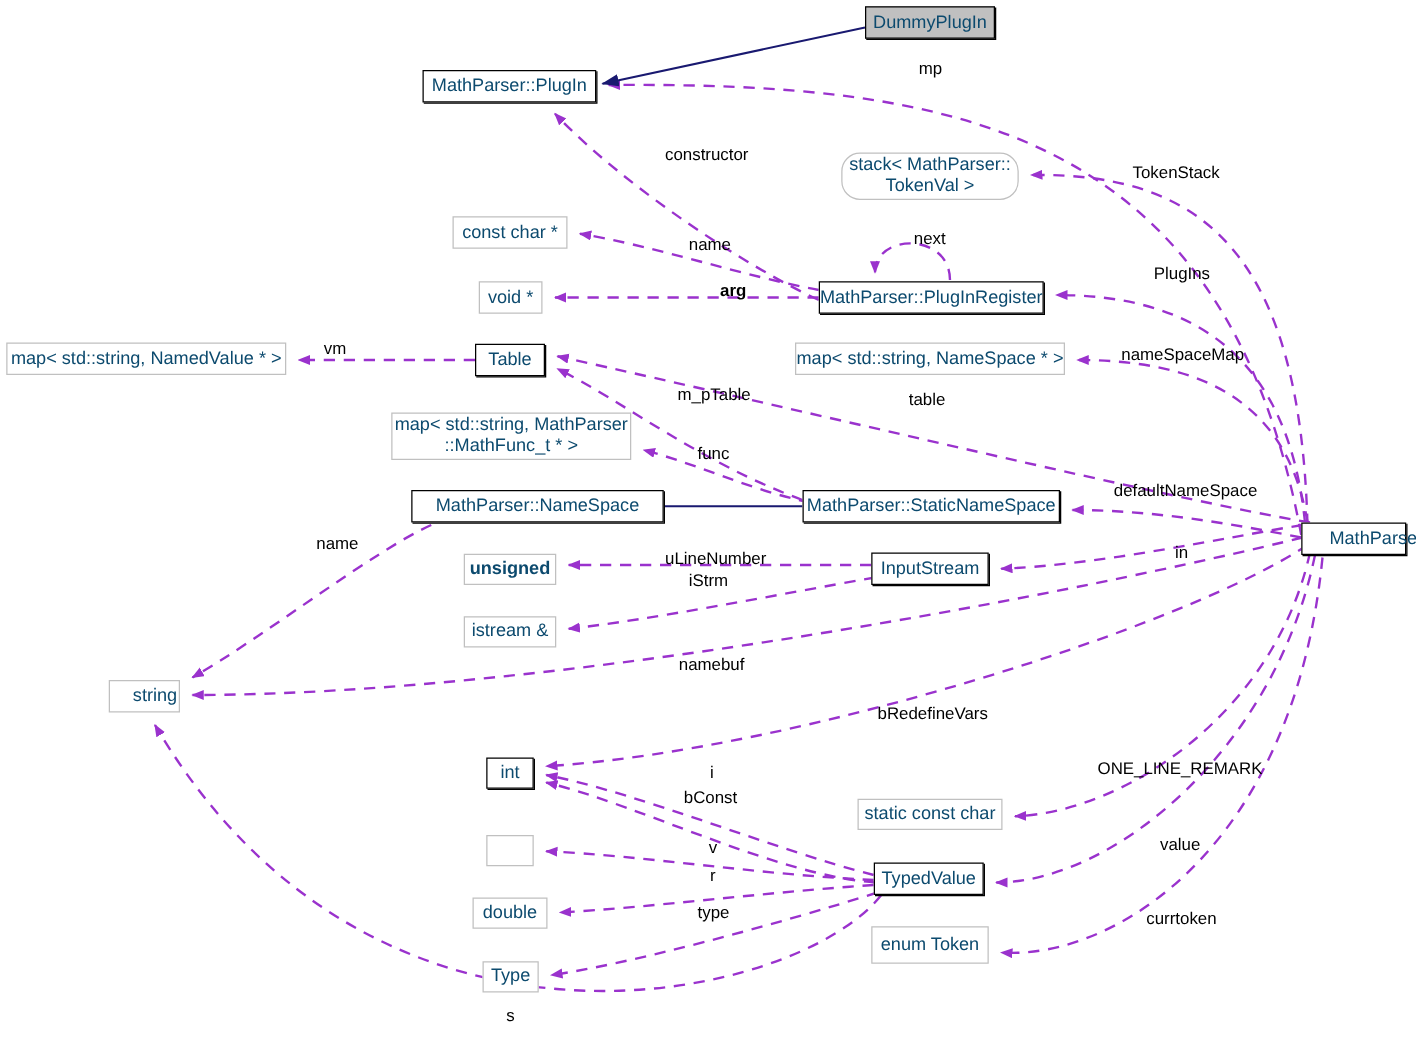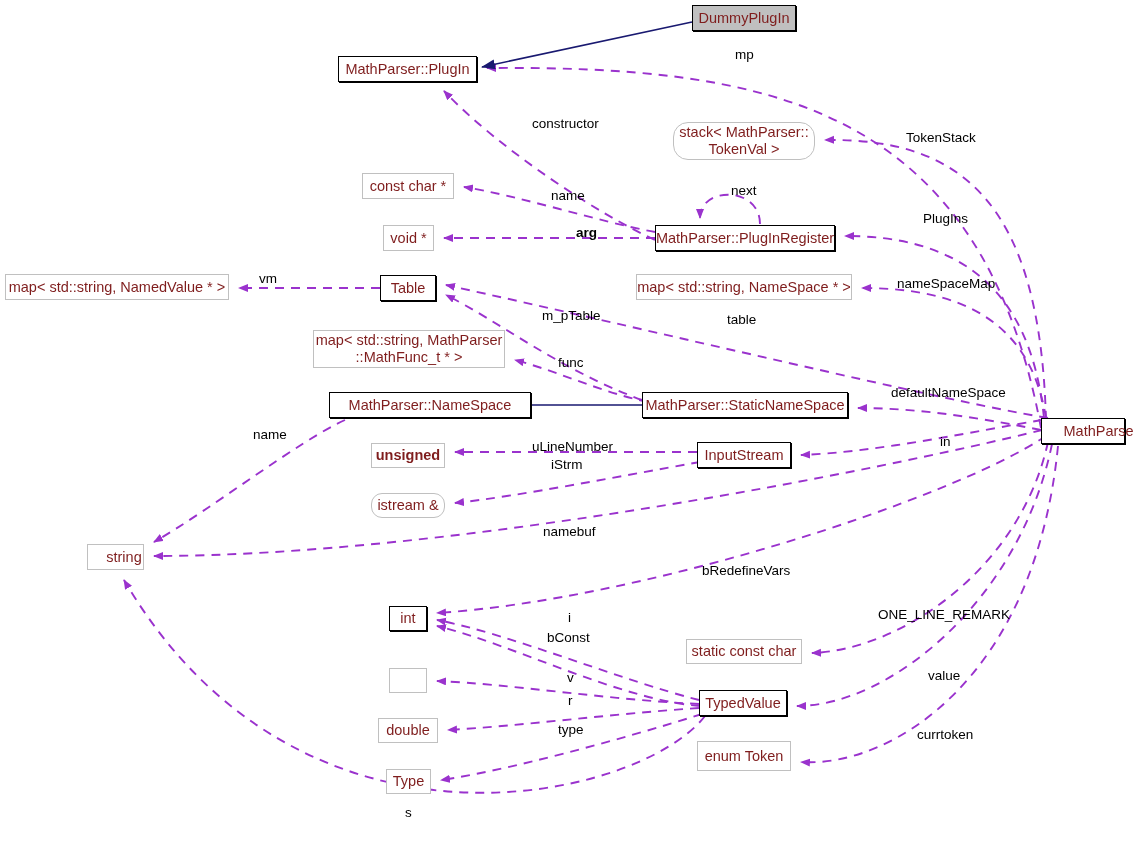--- a/index.html
+++ b/index.html
@@ -3,21 +3,21 @@
 <meta charset="utf-8">
 <style>
   html,body{margin:0;padding:0;background:#ffffff;}
   body{width:1133px;height:850px;position:relative;overflow:hidden;
        font-family:"Liberation Sans","DejaVu Sans",sans-serif;}
   #stage{position:absolute;left:0;top:0;width:1133px;height:850px;}
   svg#edges{position:absolute;left:0;top:0;width:1133px;height:850px;}
 
   .node{position:absolute;box-sizing:border-box;display:flex;align-items:center;
         justify-content:center;text-align:center;background:#ffffff;
-        font-size:14.5px;color:#7f1d1d;line-height:1.15;white-space:pre;}
+        font-size:14.5px;color:#0c4a6e;line-height:1.15;white-space:pre;}
   .node.thin{border:1px solid #c0c0c0;}
   .node.thick{border:1px solid #000000;box-shadow:1px 1px 0 0 #000000;}
   .node.filled{background:#c0c0c0;border:1px solid #000000;box-shadow:1px 1px 0 0 #000000;}
 
   .elabel{position:absolute;font-size:13.5px;color:#000000;white-space:pre;
           line-height:1.1;}
 </style>
 </head>
 <body>
 
@@ -109,21 +109,21 @@
       <div class="node thin" style="left: 5px; top: 274px; width: 224px; height: 26px;">map&lt; std::string, NamedValue * &gt;</div>
       <div class="node thick" style="left: 380px; top: 275px; width: 56px; height: 26px;">Table</div>
       <div class="node thin" style="left: 636px; top: 274px; width: 216px; height: 26px;">map&lt; std::string, NameSpace * &gt;</div>
       <div class="node thin" style="left: 313px; top: 330px; width: 192px; height: 38px;">map&lt; std::string, MathParser
 ::MathFunc_t * &gt;</div>
       <div class="node thick" style="left: 329px; top: 392px; width: 202px; height: 26px;">MathParser::NameSpace</div>
       <div class="node thick" style="left: 642px; top: 392px; width: 206px; height: 26px;">MathParser::StaticNameSpace</div>
       <div class="node thick" style="left: 1041px; top: 418px; width: 84px; height: 26px; padding-left: 36px;">MathParser</div>
       <div class="node thin" style="left: 371px; top: 443px; width: 74px; height: 25px; font-weight: bold;">unsigned</div>
       <div class="node thick" style="left: 697px; top: 442px; width: 94px; height: 26px;">InputStream</div>
-      <div class="node thin" style="left: 371px; top: 493px; width: 74px; height: 25px; border-radius: 11px;">istream &amp;</div>
+      <div class="node thin" style="left: 371px; top: 493px; width: 74px; height: 25px;">istream &amp;</div>
       <div class="node thin" style="left: 87px; top: 544px; width: 57px; height: 26px; padding-left: 17px;">string</div>
       <div class="node thick" style="left: 389px; top: 606px; width: 38px; height: 25px;">int</div>
       <div class="node thin" style="left: 686px; top: 639px; width: 116px; height: 25px;">static const char</div>
       <div class="node thin" style="left: 389px; top: 668px; width: 38px; height: 25px;"> </div>
       <div class="node thick" style="left: 699px; top: 690px; width: 88px; height: 26px;">TypedValue</div>
       <div class="node thin" style="left: 378px; top: 718px; width: 60px; height: 25px;">double</div>
       <div class="node thin" style="left: 697px; top: 741px; width: 94px; height: 30px;">enum Token</div>
       <div class="node thin" style="left: 386px; top: 769px; width: 45px; height: 25px;">Type</div>
     </div>
   <div id="labels">

